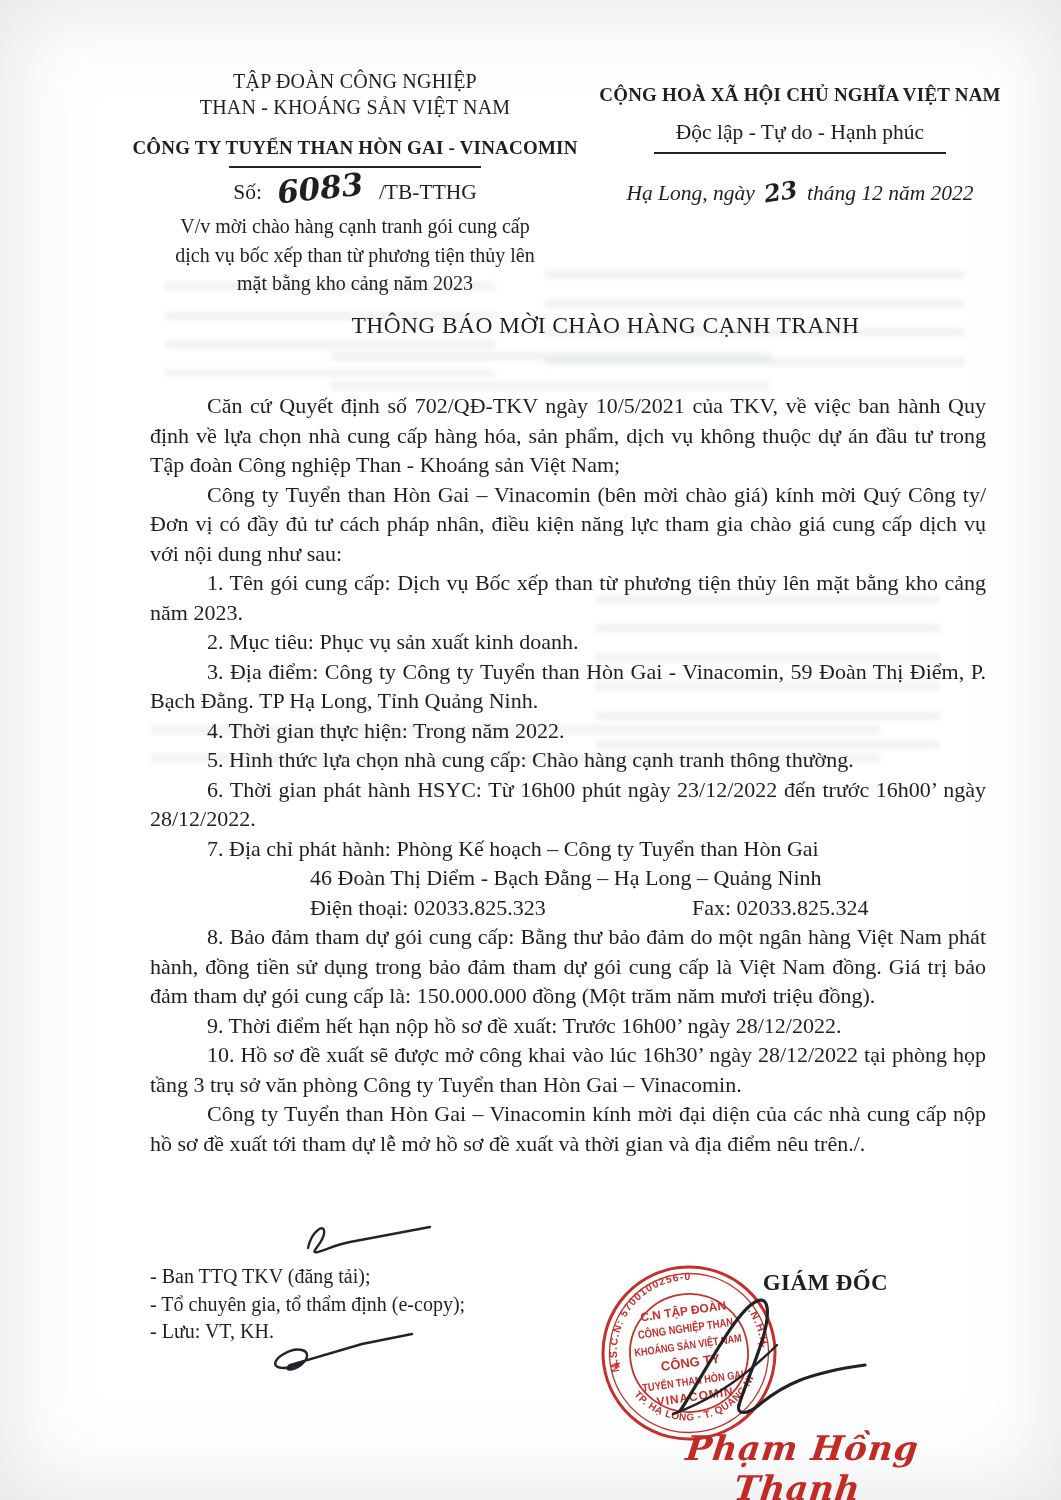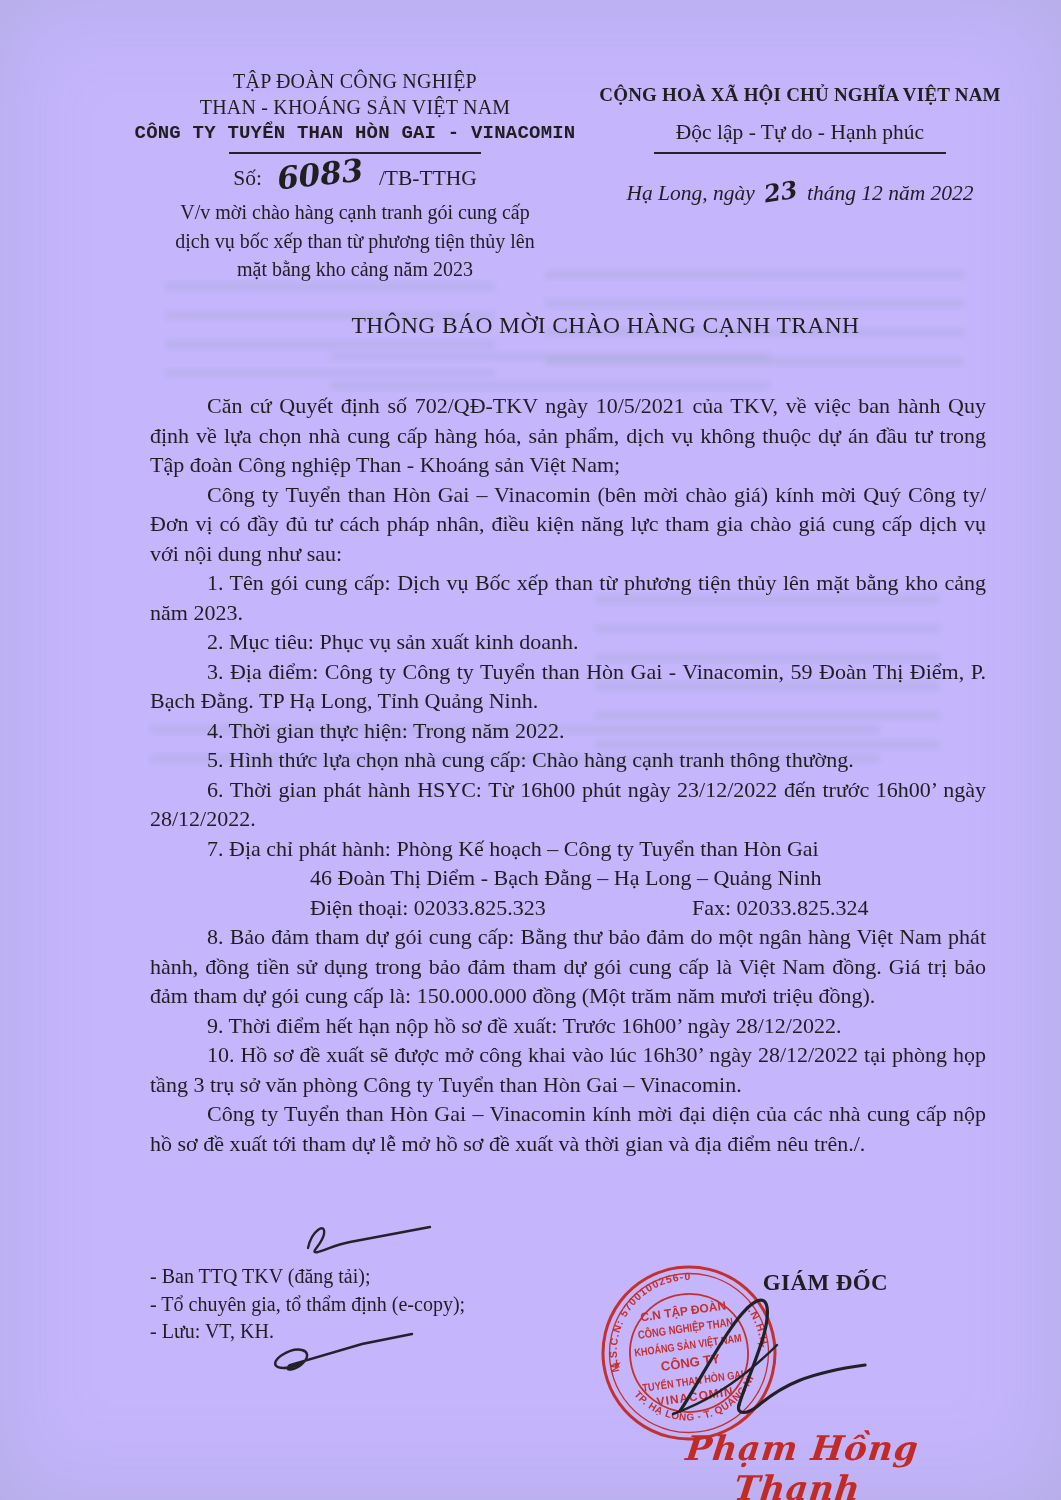--- a/index.html
+++ b/index.html
@@ -1,27 +1,27 @@
 <!DOCTYPE html>
 <html><head>
 <meta charset="utf-8">
 <style>
   html,body{margin:0;padding:0;background:#e8eaec;}
-  .page{position:relative;width:1061px;height:1500px;background:#c4b5fd;overflow:hidden;
+  .page{position:relative;width:1061px;height:1500px;background:#ffffff;overflow:hidden;
         font-family:"Liberation Serif","DejaVu Serif",serif;color:#1f1f1f;
         box-shadow:inset 0 0 90px rgba(140,150,160,.28);}
 
   
   .ghost{position:absolute;opacity:.16;filter:blur(2.4px);pointer-events:none;
          background:repeating-linear-gradient(180deg, rgba(110,140,118,.6) 0 9px, transparent 9px 29px);}
 
   
   .hdr-left{position:absolute;left:95px;top:68px;width:520px;text-align:center;}
   .org-line{font-size:20px;line-height:26px;letter-spacing:.2px;}
-  .company{font-size:19px;line-height:27px;font-weight:bold;letter-spacing:.2px;margin-top:0;font-family:Liberation Mono, monospace;}
+  .company{font-size:19px;line-height:27px;font-weight:bold;letter-spacing:.2px;margin-top:14px;}
   .rule-left{width:252px;border-top:2.2px solid #242424;margin:5px auto 10px;}
   .so-line{font-size:21.5px;margin-top:2px;}
   .hand{display:inline-block;font-family:"DejaVu Serif",serif;font-style:italic;
         transform:rotate(-6deg);font-size:31px;line-height:20px;margin:0 10px;font-weight:bold;}
   .subject{font-size:20px;line-height:28.5px;margin-top:7px;font-weight:bold;}
   .subject div{font-weight:normal;}
 
   
   .hdr-right{position:absolute;left:590px;top:84px;width:420px;text-align:center;}
   .nat1{font-size:19px;font-weight:bold;letter-spacing:.2px;}

